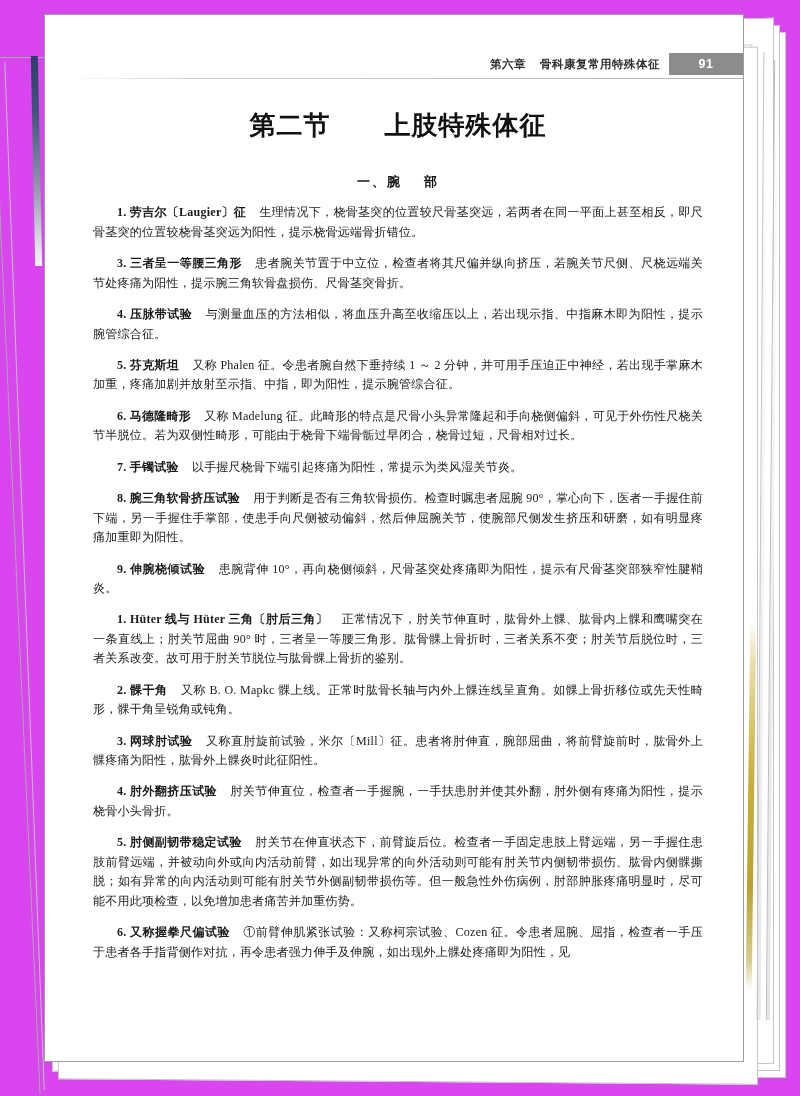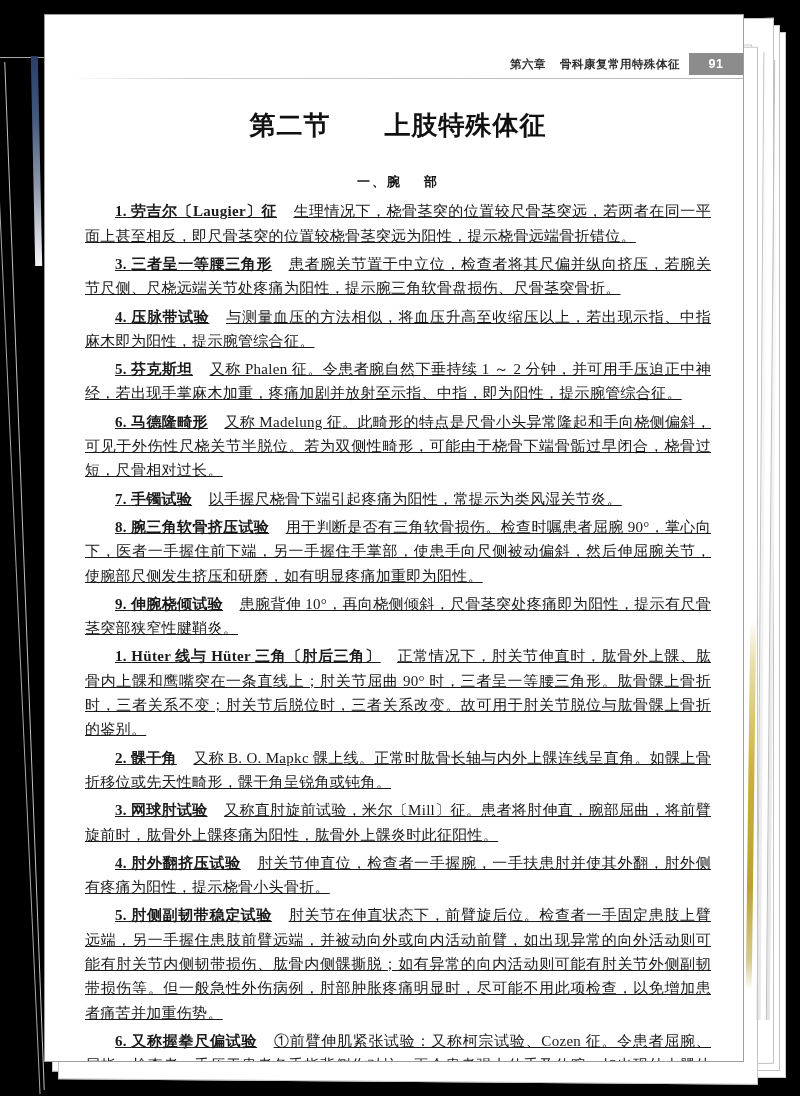--- a/index.html
+++ b/index.html
@@ -11,21 +11,21 @@
     width: 800px;
     height: 1096px;
     overflow: hidden;
     font-family: "Liberation Serif", "DejaVu Serif", serif;
   }
 
   #scene {
     position: relative;
     width: 800px;
     height: 1096px;
-    background: #000000;
+    background: #d946ef;
   }
 
   
   .sheet-layer {
     position: absolute;
     background: #ffffff;
     border: 1px solid #b9b9b9;
     box-sizing: border-box;
   }
   .layer-r1 { left: 74px;  top: 20px;  width: 700px; height: 1046px; transform: skewY(-0.35deg); border-color:#c3c3c3; }
@@ -130,21 +130,21 @@
     padding-right: 9px;
     white-space: nowrap;
   }
   .runhead-chapter { margin-right: 14px; }
   .runhead-page {
     background: #8c8c8c;
     color: #ffffff;
     font-family: "Liberation Sans", "DejaVu Sans", sans-serif;
     font-size: 12.5px;
     font-weight: 600;
-    width: 54px;
+    width: 74px;
     display: flex;
     align-items: center;
     justify-content: center;
     letter-spacing: 0.5px;
   }
   .runhead-rule {
     position: absolute;
     left: 22px;
     right: 0;
     top: 63px;
@@ -175,29 +175,28 @@
     text-align: center;
     font-size: 13px;
     font-weight: 700;
     color: #111111;
     letter-spacing: 2px;
     font-family: "Liberation Serif", "DejaVu Serif", serif;
   }
   h2.subsection .gap { display: inline-block; width: 22px; }
 
   p.para {
-    margin: 4px;
+    margin: 12px;
     text-indent: 2em;
-    font-size: 15px;
+    font-size: 12px;
     line-height: 1.62;
     color: #1a1a1a;
     text-align: justify;
     text-justify: inter-ideograph;
     letter-spacing: 0.02em;
-    text-decoration: underline;
   }
   p.para + p.para { margin-top: 1px; }
   .num {
     font-weight: 700;
   }
   .term {
     font-weight: 700;
   }
   .after-term { display: inline-block; width: 1.1em; }
 </style>

